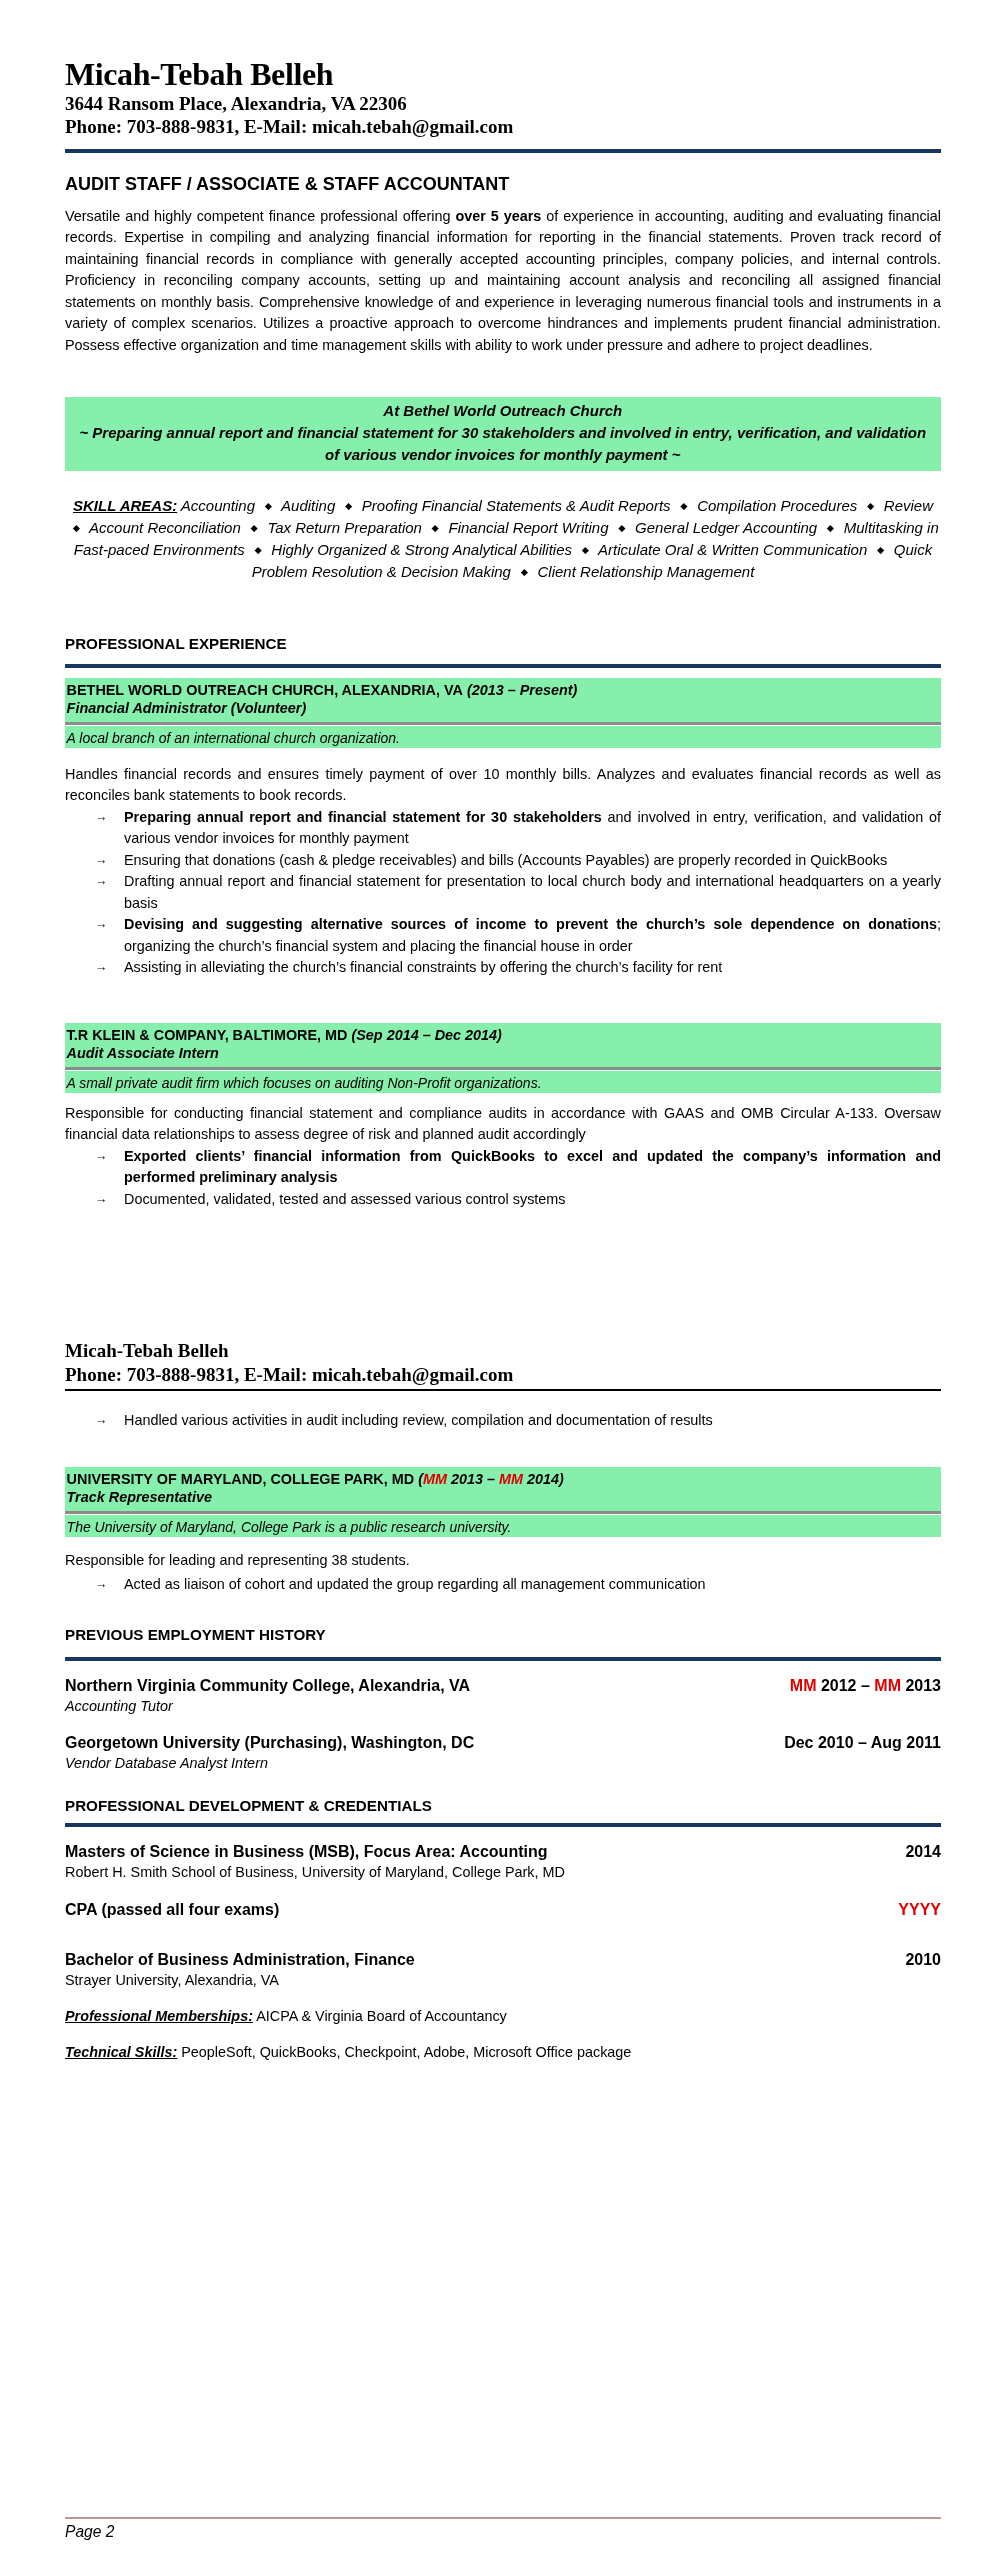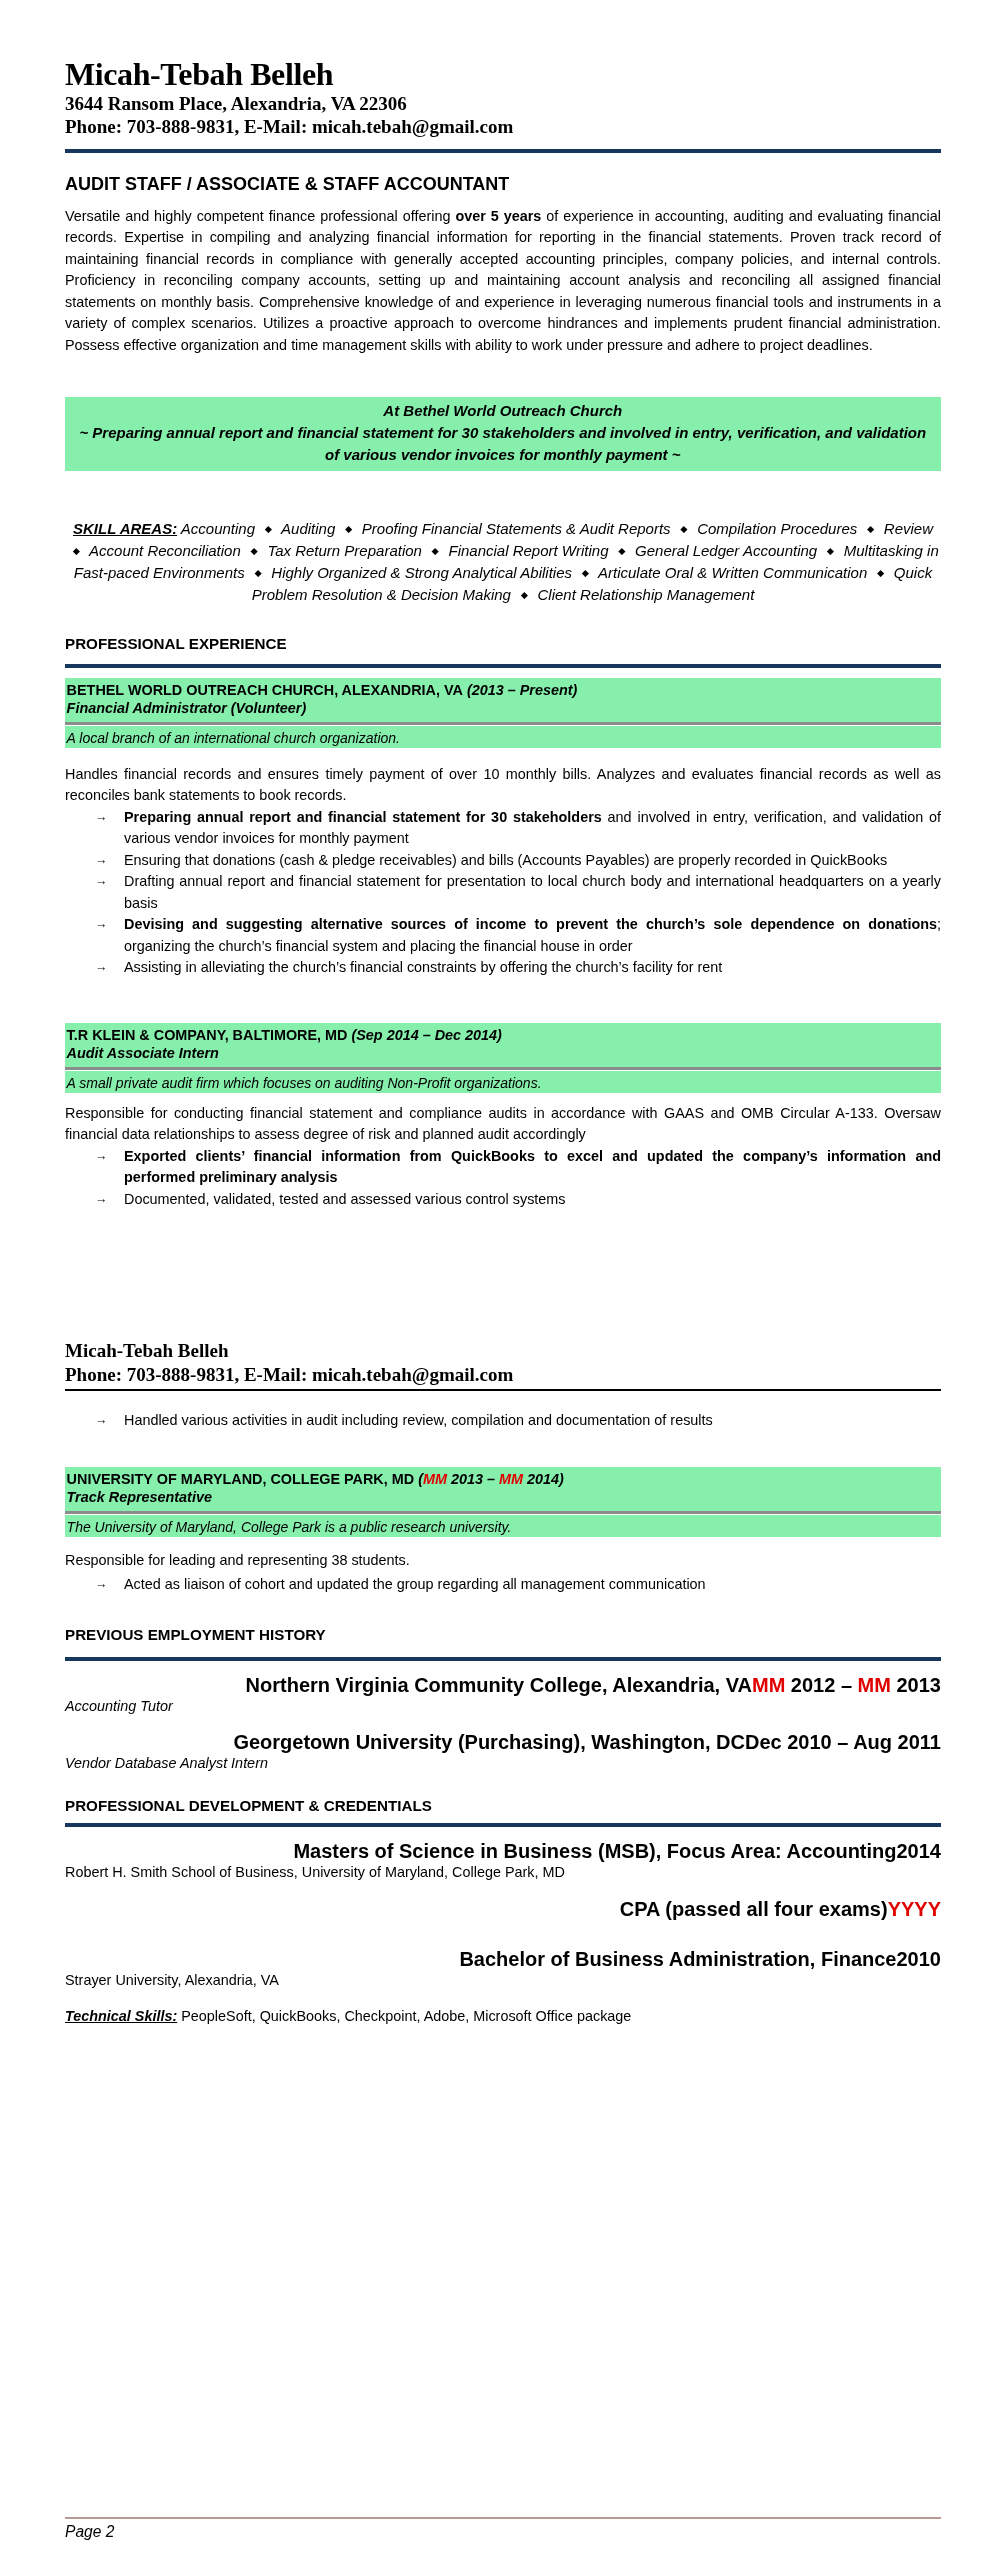--- a/index.html
+++ b/index.html
@@ -32,21 +32,21 @@
   .job-head .role { font-weight: bold; font-style: italic; }
   .job-sep { height: 3.1px; background: #8c8c8c; margin-top: 4.7px; }
   .job-sep2 { height: 1.6px; background: #ffffff; }
   .job-desc { padding: 2.3px 1.6px 1.6px 1.6px; font-style: italic; font-size: 14px; line-height: 18px; }
   .red { color: #e00000; }
 
   ul.arrows { list-style: none; margin: 0; padding: 0; }
   ul.arrows li { position: relative; padding-left: 59px; font-size: 14.4px; line-height: 21.5px; text-align: justify; }
   ul.arrows li .arrow { position: absolute; left: 30px; top: 0; font-size: 12.5px; }
 
-  .row { display: flex; justify-content: flex-end; font-size: 20px; line-height: 21px; }
+  .row { display: flex; justify-content: space-between; font-size: 16px; line-height: 21px; }
   .row .l { font-weight: bold; }
   .row .r { font-weight: bold; }
   .sub-italic { font-style: italic; font-size: 14.4px; line-height: 21px; }
   .sub-plain { font-size: 14.4px; line-height: 21px; }
   .lbl-ul { font-weight: bold; font-style: italic; text-decoration: underline; }
   .pagenum { font-style: italic; font-size: 15.6px; }
 </style>
 </head>
 <body>
 
@@ -60,21 +60,21 @@
 <div class="page" style="top:173px;">
   <div class="center title">AUDIT STAFF / ASSOCIATE &amp; STAFF ACCOUNTANT</div>
   <p class="body-text justify" style="margin:9.4px 0 0 0;"><span>Versatile and highly competent finance professional offering </span><b>over 5 years</b><span> of experience in accounting, auditing and evaluating financial records. Expertise in compiling and analyzing financial information for reporting in the financial statements. Proven track record of maintaining financial records in compliance with generally accepted accounting principles, company policies, and internal controls. Proficiency in reconciling company accounts, setting up and maintaining account analysis and reconciling all assigned financial statements on monthly basis. Comprehensive knowledge of and experience in leveraging numerous financial tools and instruments in a variety of complex scenarios. Utilizes a proactive approach to overcome hindrances and implements prudent financial administration. Possess effective organization and time management skills with ability to work under pressure and adhere to project deadlines.</span></p>
 </div>
 
 <div class="page shade highlight-box" style="top:397px; width:860px;">
   <div>At Bethel World Outreach Church</div>
   <div>~ Preparing annual report and financial statement for 30 stakeholders and involved in entry, verification, and validation of various vendor invoices for monthly payment ~</div>
 </div>
 
-<div class="page skills" style="top:518px;">
+<div class="page skills" style="top:495px;">
   <span class="lbl">SKILL AREAS:</span>
   <span id="skill-list"><span>Accounting</span> <span class="diamond">◆</span> <span>Auditing</span> <span class="diamond">◆</span> <span>Proofing Financial Statements &amp; Audit Reports</span> <span class="diamond">◆</span> <span>Compilation Procedures</span> <span class="diamond">◆</span> <span>Review</span> <span class="diamond">◆</span> <span>Account Reconciliation</span> <span class="diamond">◆</span> <span>Tax Return Preparation</span> <span class="diamond">◆</span> <span>Financial Report Writing</span> <span class="diamond">◆</span> <span>General Ledger Accounting</span> <span class="diamond">◆</span> <span>Multitasking in Fast-paced Environments</span> <span class="diamond">◆</span> <span>Highly Organized &amp; Strong Analytical Abilities</span> <span class="diamond">◆</span> <span>Articulate Oral &amp; Written Communication</span> <span class="diamond">◆</span> <span>Quick Problem Resolution &amp; Decision Making</span> <span class="diamond">◆</span> <span>Client Relationship Management</span></span>
 </div>
 
 <div class="page" style="top:634px;">
   <div class="center sec-head">PROFESSIONAL EXPERIENCE</div>
   <div class="rule-blue" style="margin-top:9.4px;"></div>
 </div>
 
 <div class="page" style="top:678px;">
@@ -186,20 +186,21 @@
   </div>
 
   <div style="margin-top:29px;">
     <div class="row">
       <span class="l">Bachelor of Business Administration, Finance</span>
       <span class="r">2010</span>
     </div>
     <div class="sub-plain">Strayer University, Alexandria, VA</div>
   </div>
 
+  <div class="sub-plain" style="margin-top:15.6px;"><span class="lbl-ul">Professional Memberships:</span><span> AICPA &amp; Virginia Board of Accountancy</span></div>
   <div class="sub-plain" style="margin-top:15px;"><span class="lbl-ul">Technical Skills:</span><span> PeopleSoft, QuickBooks, Checkpoint, Adobe, Microsoft Office package</span></div>
 </div>
 
 <div class="page" style="top:2517px;">
   <div class="rule-footer"></div>
   <div class="pagenum" style="margin-top:4.7px;">Page 2</div>
 </div>
 
 
 </body></html>

